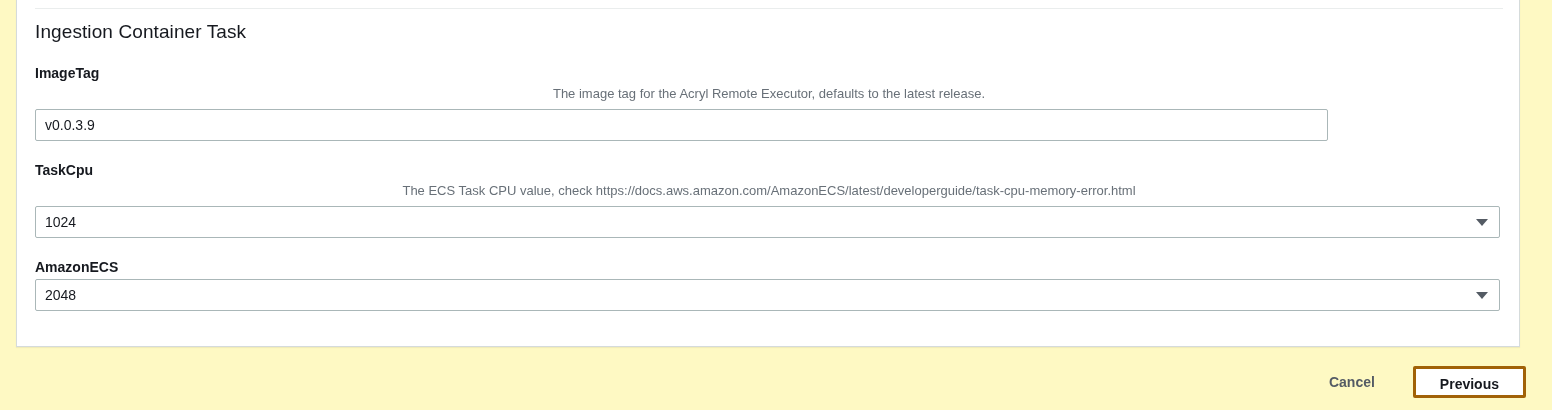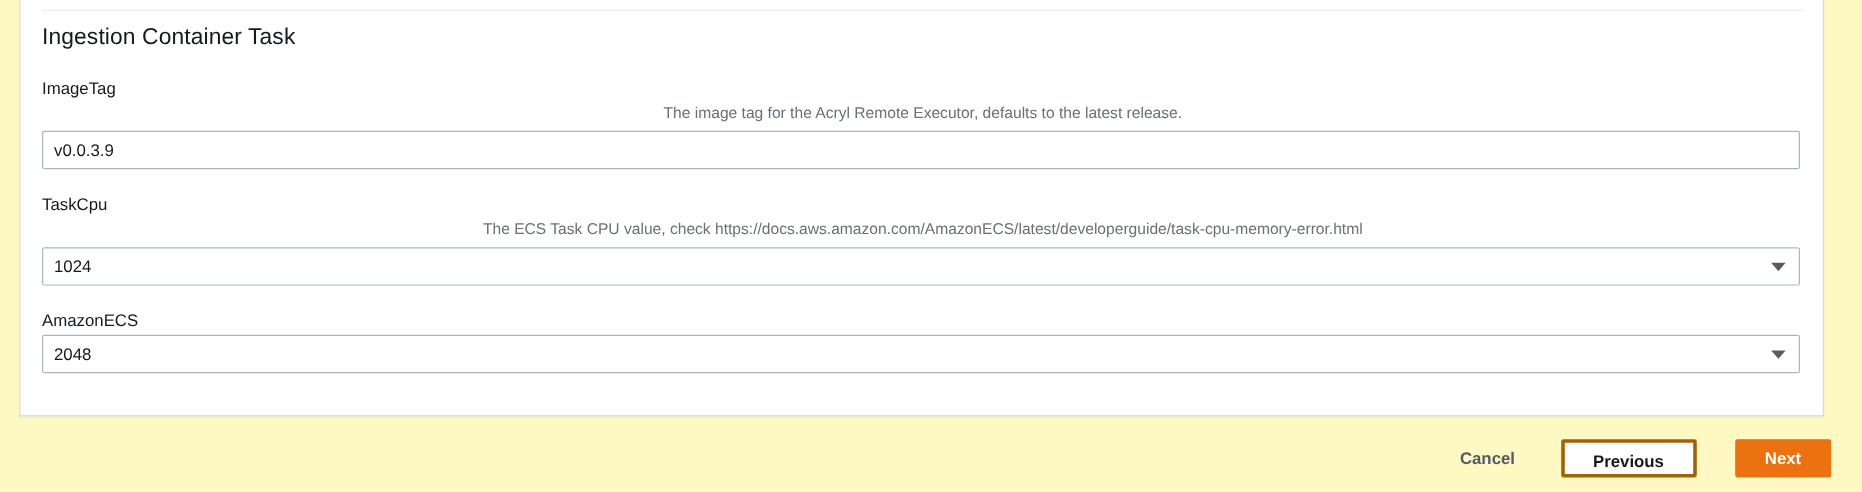--- a/index.html
+++ b/index.html
@@ -47,38 +47,38 @@
     font-weight: 400;
     color: #16191f;
     line-height: 24px;
     margin: 0 0 20px 0;
     letter-spacing: .1px;
   }
   .field { margin-bottom: 20px; }
   .field:last-child { margin-bottom: 0; }
   .field-label {
     font-size: 14px;
-    font-weight: 400;
+    font-weight: 700;
     color: #16191f;
     line-height: 18px;
     margin-bottom: 3px;
   }
   .field-desc {
     font-size: 13px;
     font-weight: 400;
     color: #687078;
     line-height: 17px;
     margin-bottom: 7px;
     text-align: center;
   }
 
   
   .text-input {
     display: block;
-    width: 1465px;
+    width: 1293px;
     height: 32px;
     padding: 0 9px;
     font-family: "Liberation Sans", sans-serif;
     font-size: 14px;
     color: #16191f;
     background: #ffffff;
     border: 1px solid #aab7b8;
     border-radius: 2px;
     outline: none;
   }
@@ -190,16 +190,15 @@
           <span class="caret"></span>
         </div>
       </div>
 
     </div>
   </div>
 
   <div class="footer">
     <button class="btn btn-link">Cancel</button>
     <button class="btn btn-normal">Previous</button>
-    <button class="btn btn-primary">Next</button>
   </div>
 
 </div>
 
 </body></html>

